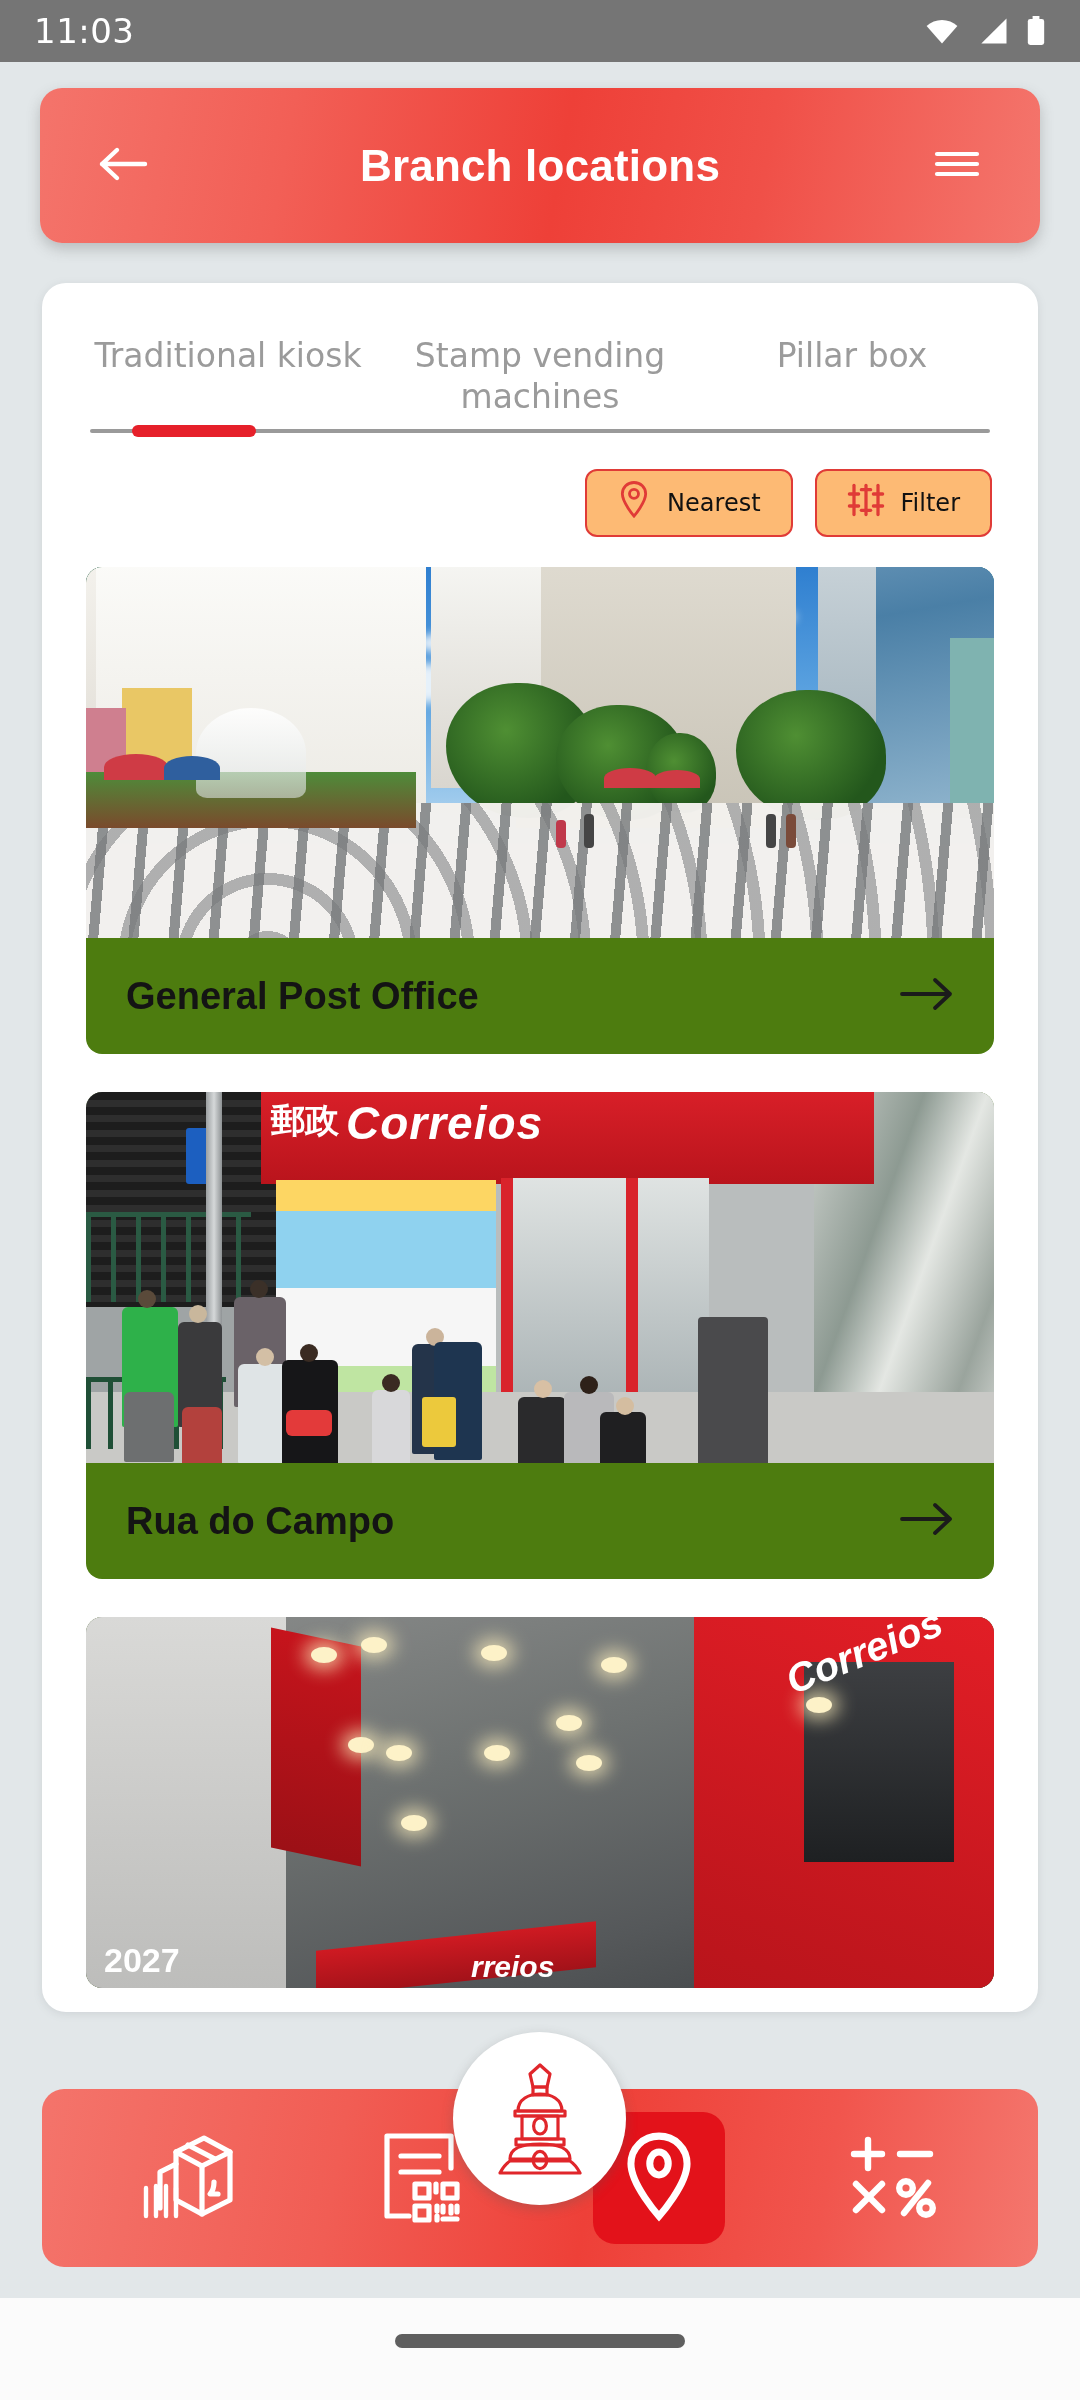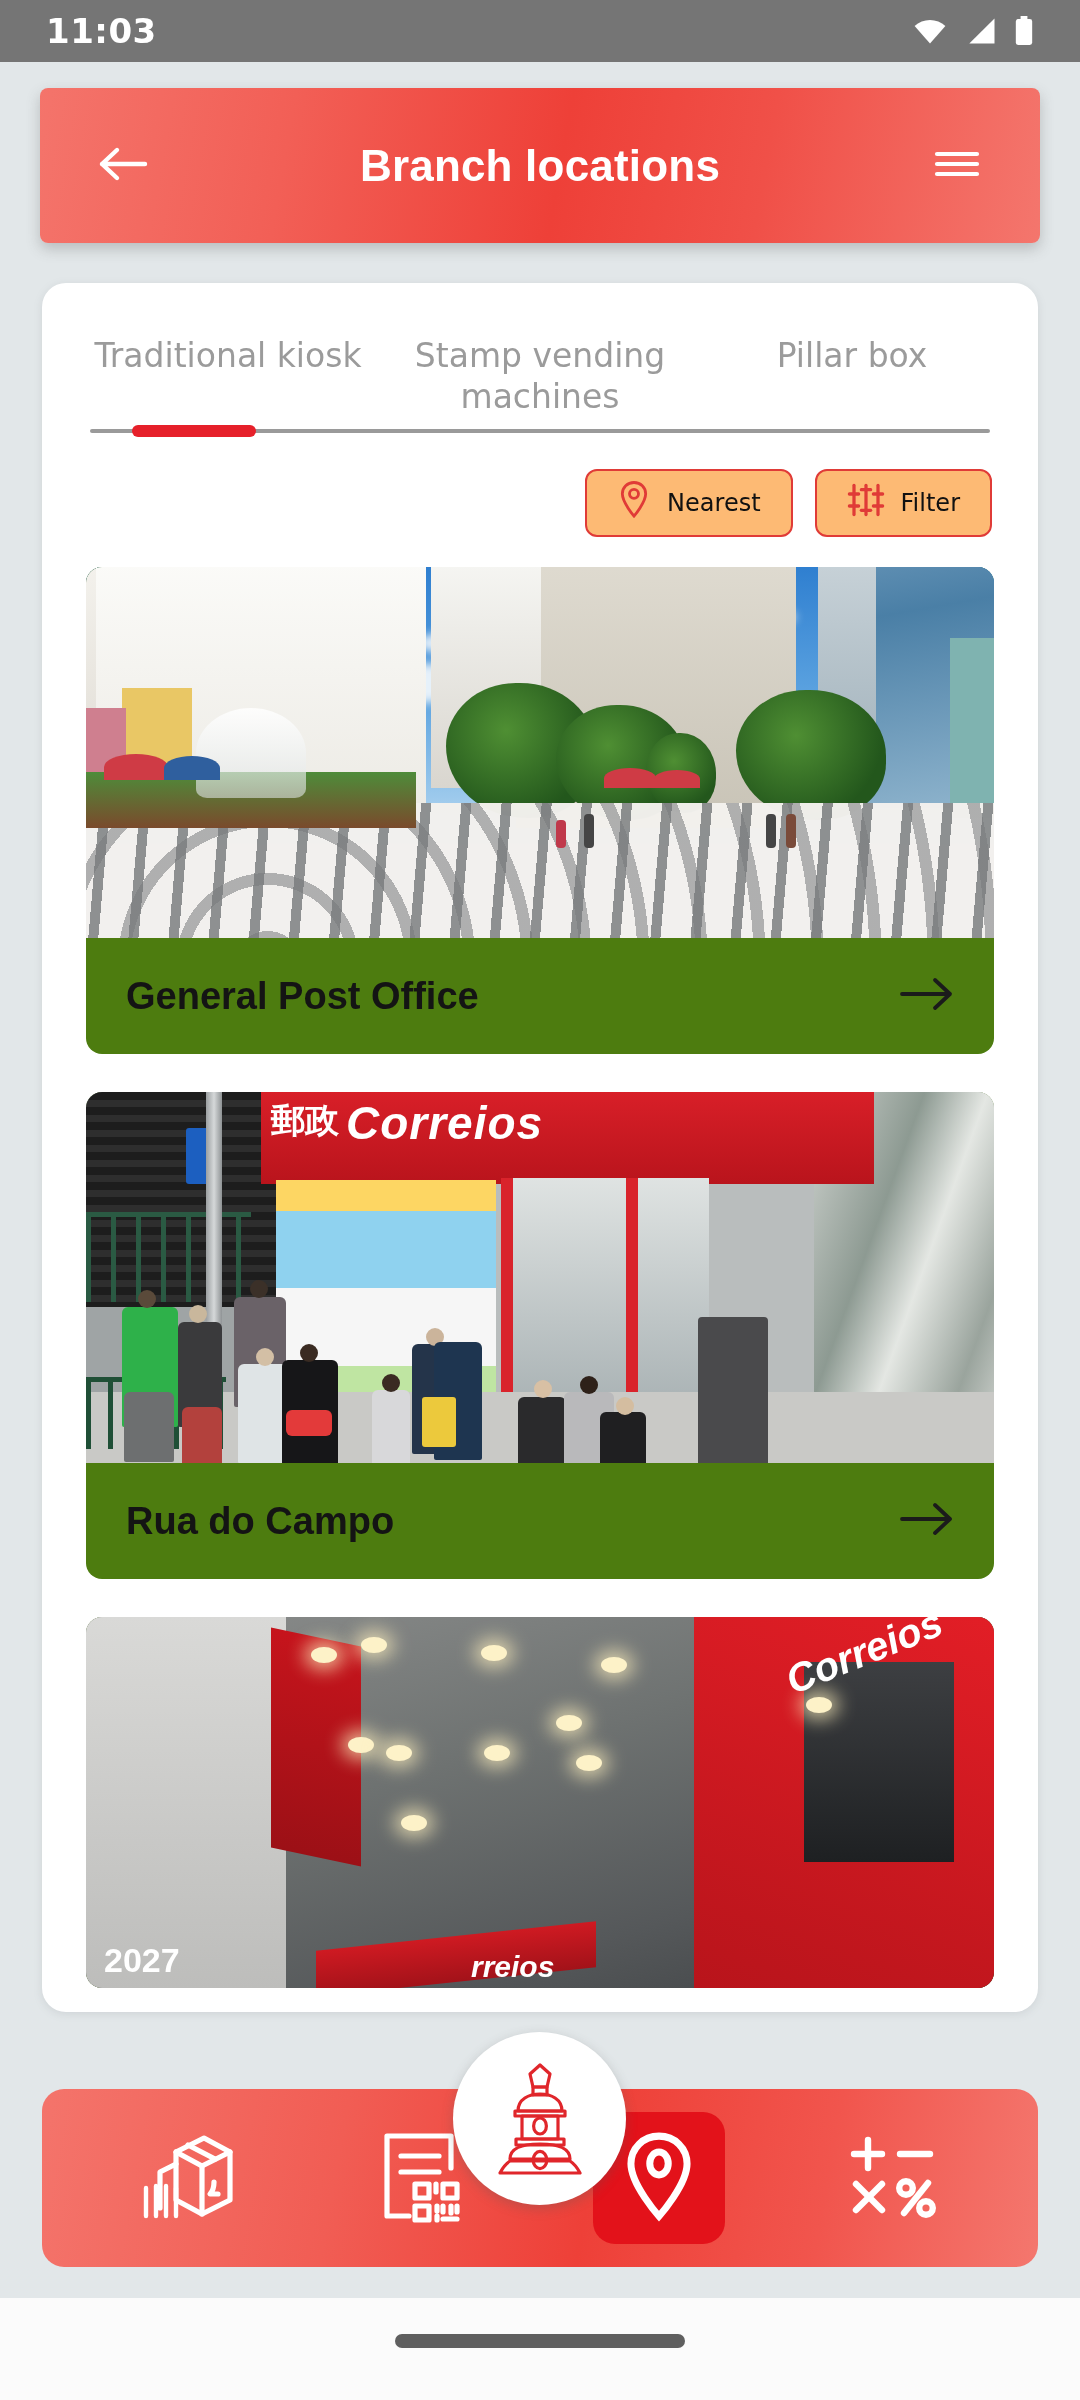--- a/index.html
+++ b/index.html
@@ -8,30 +8,30 @@
     background:#ffffff;
     font-family:"Liberation Sans", sans-serif;
     overflow:hidden;
   }
   #screen { position:relative; width:1080px; height:2400px; background:#e2e7e9; }
 
   
   .statusbar{
     position:absolute; top:0; left:0; width:1080px; height:62px;
     background:#757575; display:flex; align-items:center;
-    padding:0 46px; color:#fff;font-weight:bold;
+    padding:0 34px; color:#fff;
   }
   .status-time{ font-size:34px; letter-spacing:.5px; font-family:"DejaVu Sans", sans-serif; }
   .status-icons{ margin-left:auto; display:flex; align-items:center; gap:18px; }
   .status-icons svg{ display:block; }
 
   
   .appbar{
     position:absolute; top:88px; left:40px; width:1000px; height:155px;
-    border-radius:8px;
+    border-radius:22px;
     background:linear-gradient(100deg,#f4746b 0%,#f25f56 25%,#ee4038 52%,#f05048 72%,#f4766d 100%);
     box-shadow:0 6px 14px rgba(80,80,80,.28);
     display:flex; align-items:center; padding:0 46px;
   }
   .appbar-btn{ width:74px; height:74px; display:flex; align-items:center; justify-content:center; }
   .appbar-title{
     flex:1; text-align:center; color:#fff; font-size:44px; font-weight:bold;
     letter-spacing:.2px;
   }
 

